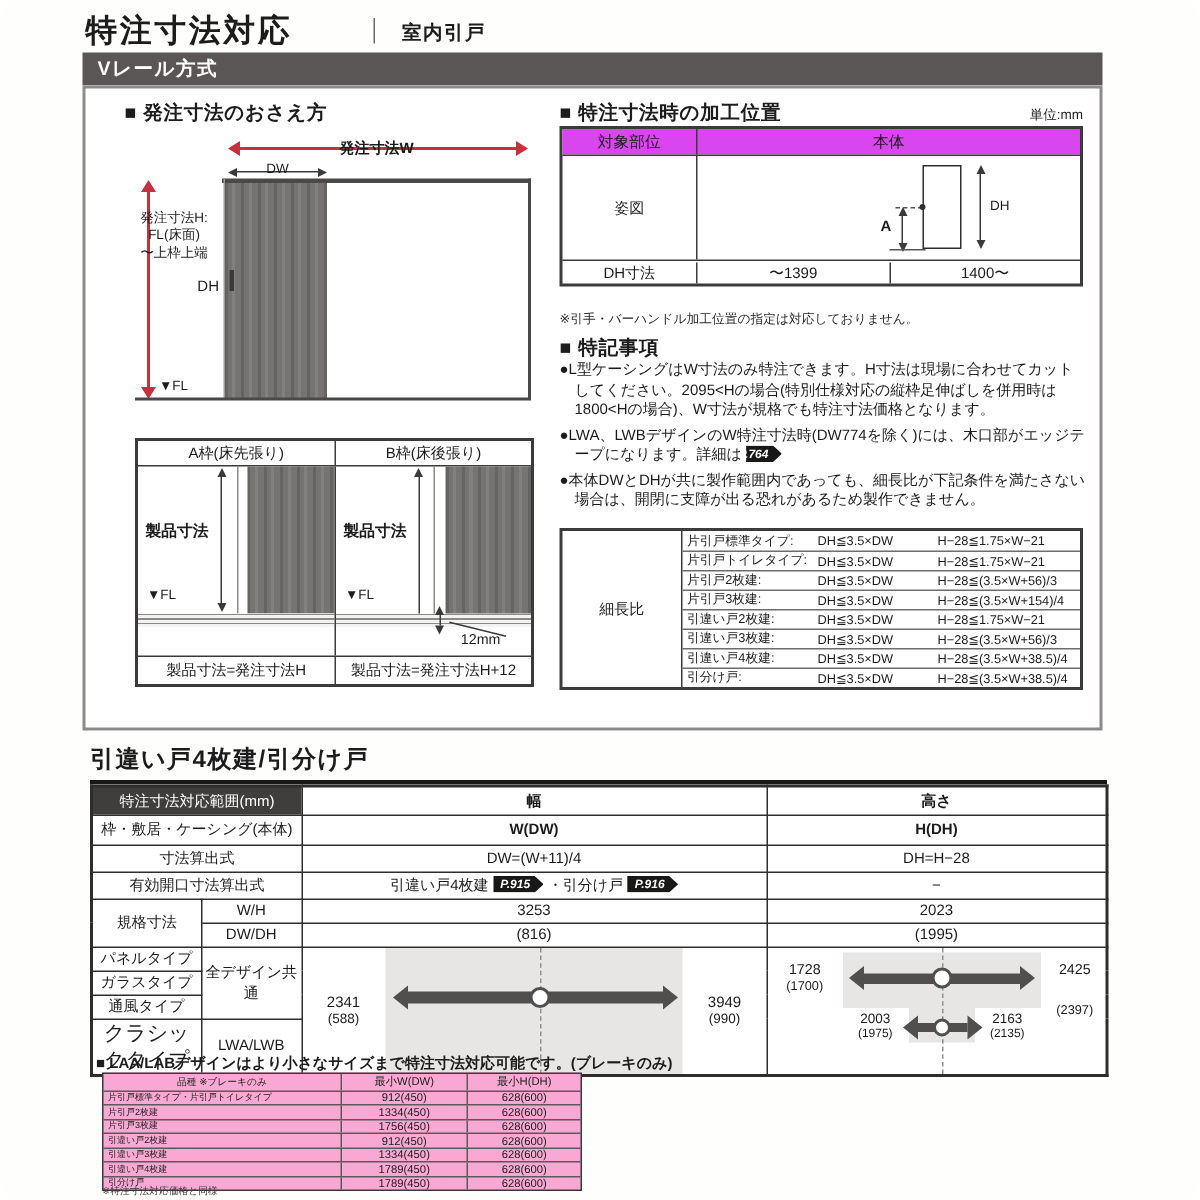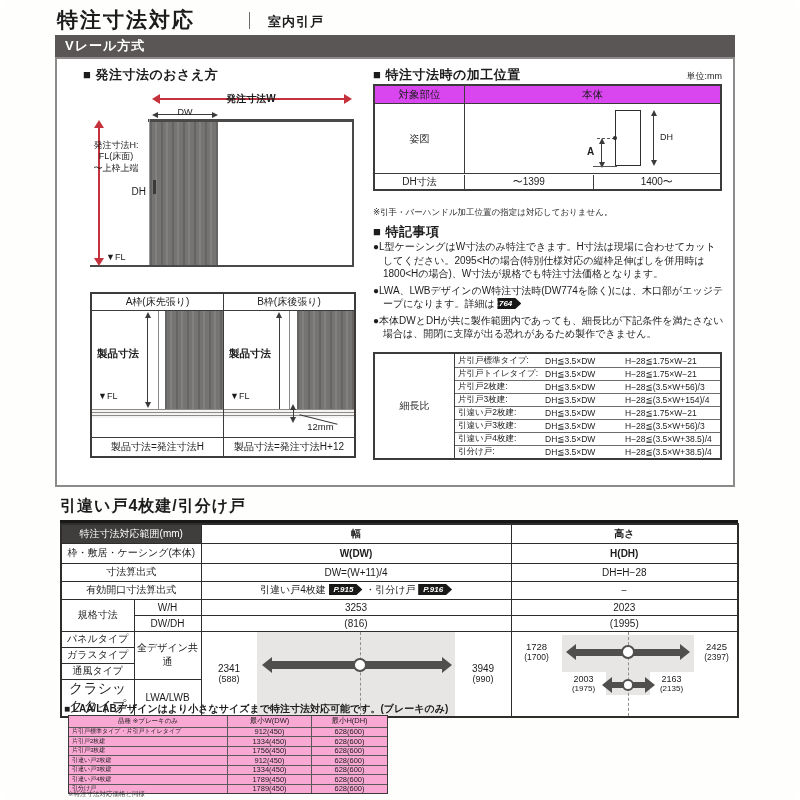--- a/index.html
+++ b/index.html
@@ -355,21 +355,21 @@
         <div class="abs" style="left:50px;top:3px;width:132px;height:60px;background:#e7e6e4;"></div>
         <div class="abs dash-v" style="left:116px;top:0;height:100%;"></div>
         <div class="abs bar-h" style="left:64px;top:17px;width:104px;height:7px;"></div>
         <div class="abs knob" style="left:109px;top:13px;width:14px;height:14px;"></div>
         <div class="abs stack" style="left:2px;top:10px;width:46px;">
           <span class="n" style="font-size:9.5px;">1728</span>
               <span class="s" style="font-size:8.5px;">(1700)</span>
         </div>
         <div class="abs stack" style="left:183px;top:10px;width:44px;">
           <span class="n" style="font-size:9.5px;">2425</span>
-              <span class="s" style="font-size:8.5px;">(2397)</span>
+              <span class="s" style="font-size:8.5px;margin-top:16px;">(2397)</span>
         </div>
         <div class="abs stack" style="left:50px;top:40px;width:44px;height:25px;background:#fff;">
           <span class="n" style="font-size:9px;">2003</span>
               <span class="s" style="font-size:8px;">(1975)</span>
         </div>
         <div class="abs stack" style="left:138px;top:40px;width:44px;height:25px;background:#fff;">
           <span class="n" style="font-size:9px;">2163</span>
               <span class="s" style="font-size:8px;">(2135)</span>
         </div>
         <div class="abs bar-h" style="left:100px;top:50px;width:33px;height:6px;"></div>

